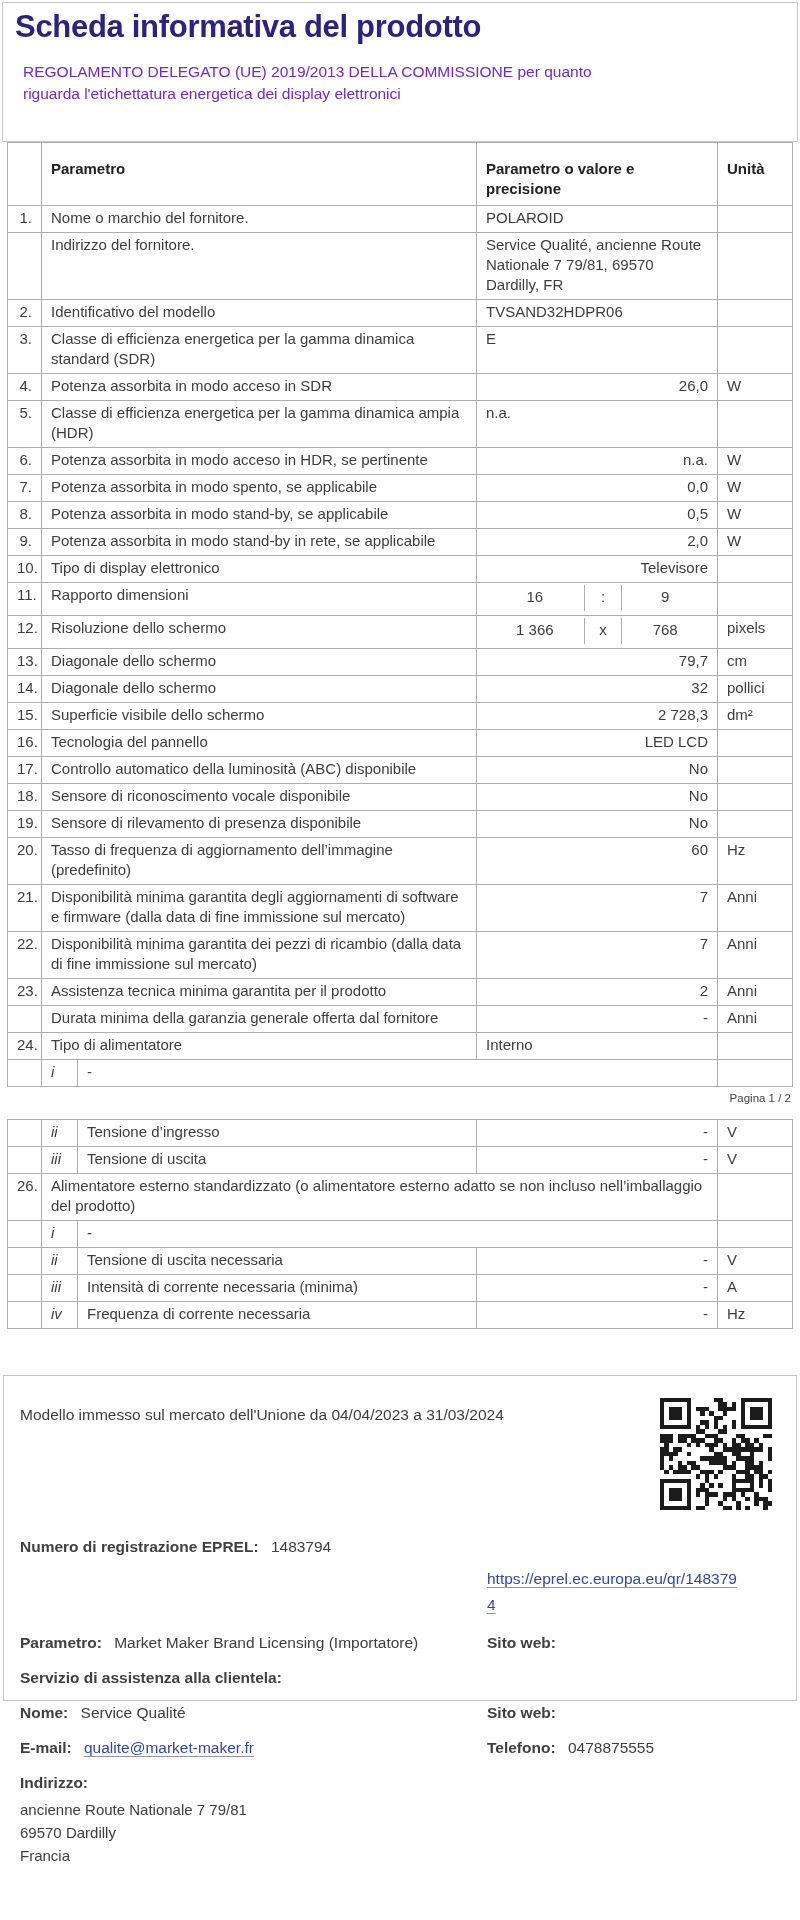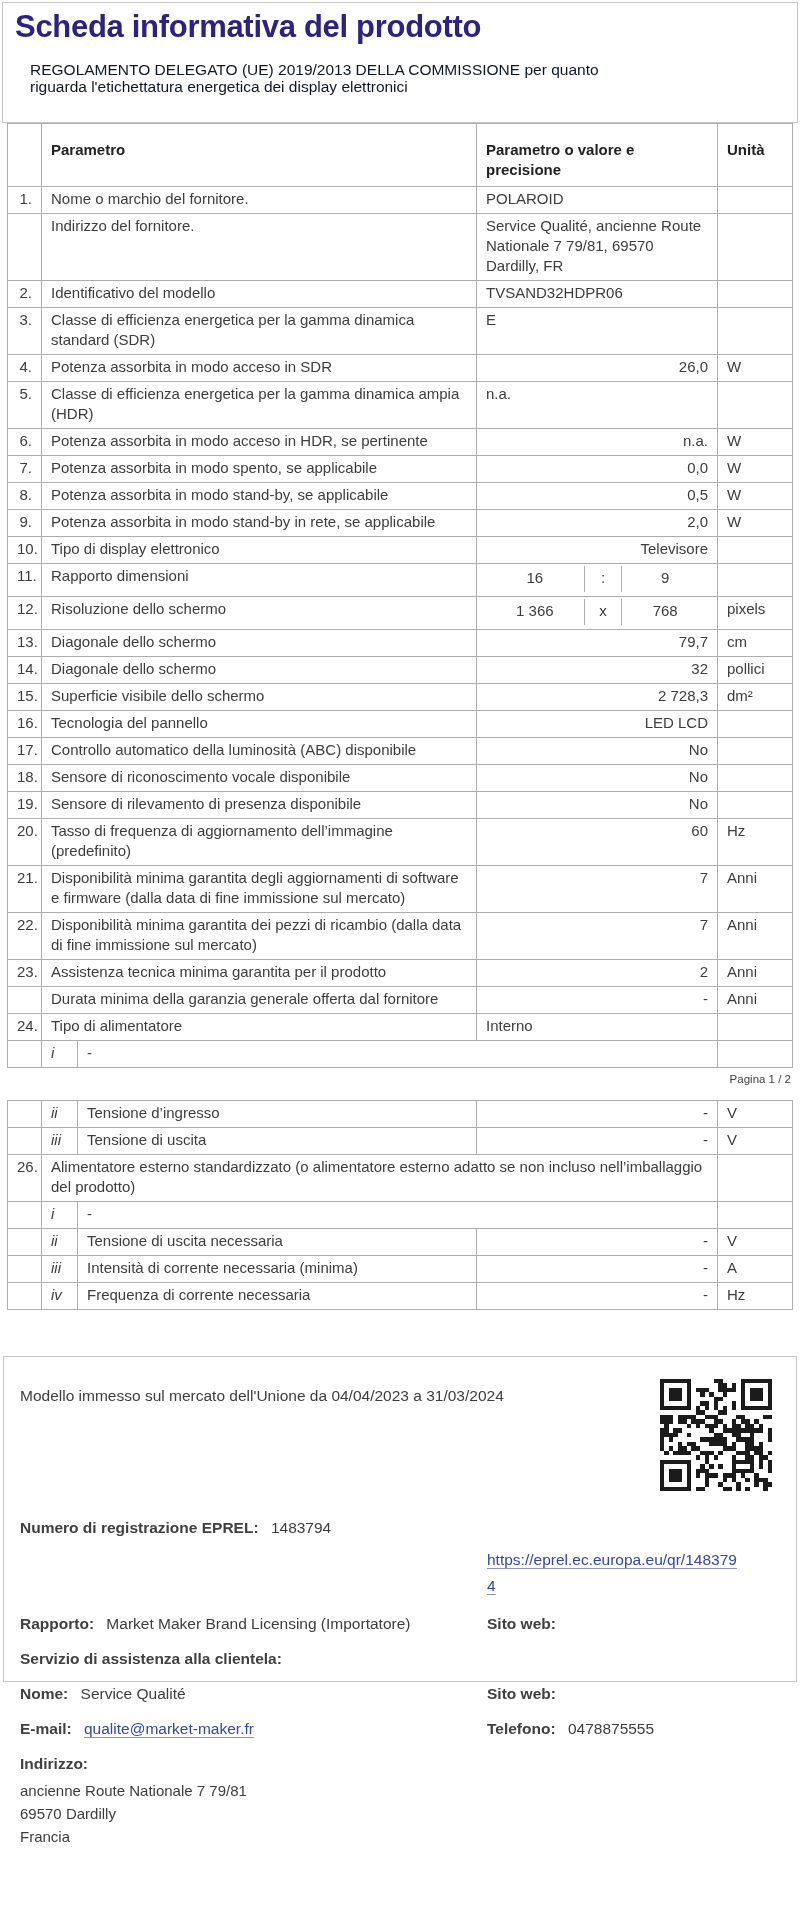--- a/index.html
+++ b/index.html
@@ -6,34 +6,34 @@
   html,body{margin:0;padding:0;background:#ffffff;}
   body{
     width:800px;height:1920px;overflow:hidden;
     font-family:"Liberation Sans","DejaVu Sans",sans-serif;
     color:#3d3d3d;position:relative;
   }
   
   .header-box{
     margin:2px 2px 0 2px;
     border:1px solid #c6c6c6;
-    padding:4px 14px 12px 12px;
+    padding:4px 14px 28px 12px;
   }
   .doc-title{
     color:#2b2283;
     font-size:31px;
     font-weight:bold;
     margin:2px 0 16px 0;
     letter-spacing:-0.3px;
   }
   .doc-subtitle{
     font-size:15.5px;
-    line-height:17px;
-    color:#0f172a;
-    margin:15px;
+    line-height:22px;
+    color:#6d28d9;
+    margin:8px;
     max-width:610px;
   }
   
   table.fiche{
     border-collapse:collapse;
     table-layout:fixed;
     width:785px;
     margin:0 0 0 7px;
     font-size:15px;
   }
@@ -689,21 +689,21 @@
       <span class="lbl">Numero di registrazione EPREL:</span>
       <span>1483794</span>
     </div>
     <div class="f-right">
       <a href="#" class="doc-link eprel-link">https://eprel.ec.europa.eu/qr/1483794</a>
     </div>
   </div>
 
   <div class="f-row">
     <div class="f-left">
-      <span class="lbl">Rapporto:</span>
+      <span class="lbl">Parametro:</span>
       <span>Market Maker Brand Licensing (Importatore)</span>
     </div>
     <div class="f-right">
       <span class="lbl">Sito web:</span>
     </div>
   </div>
 
   <div class="f-line lbl">Servizio di assistenza alla clientela:</div>
 
   <div class="f-row">

